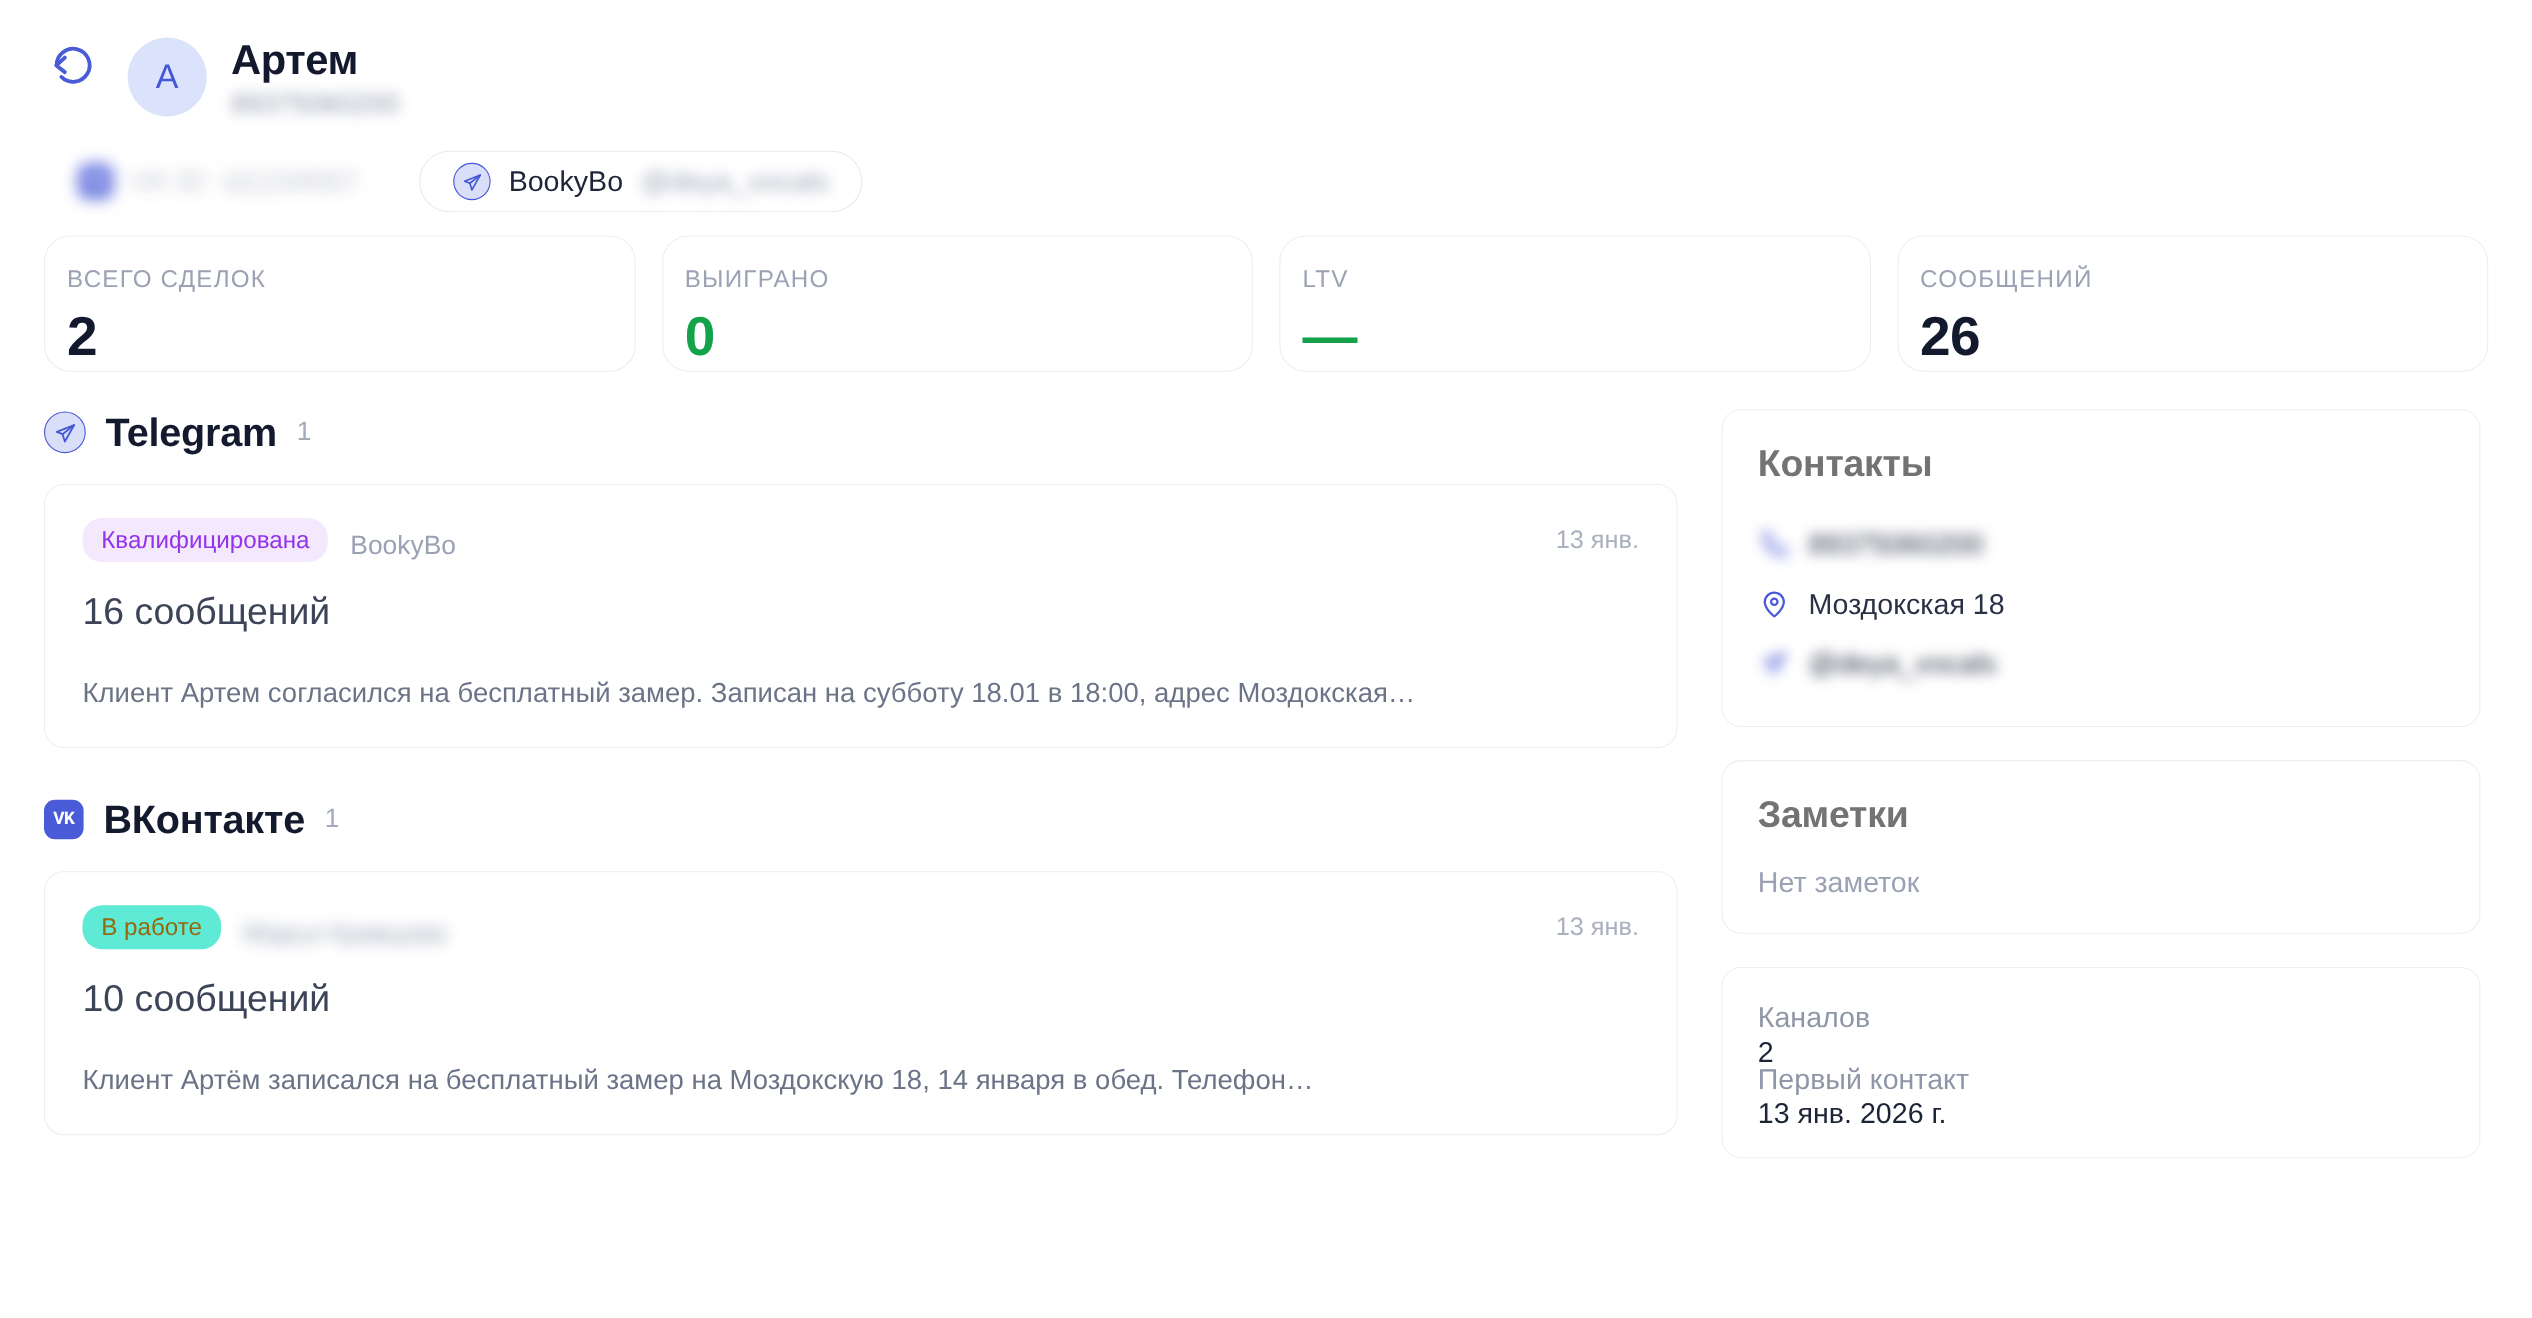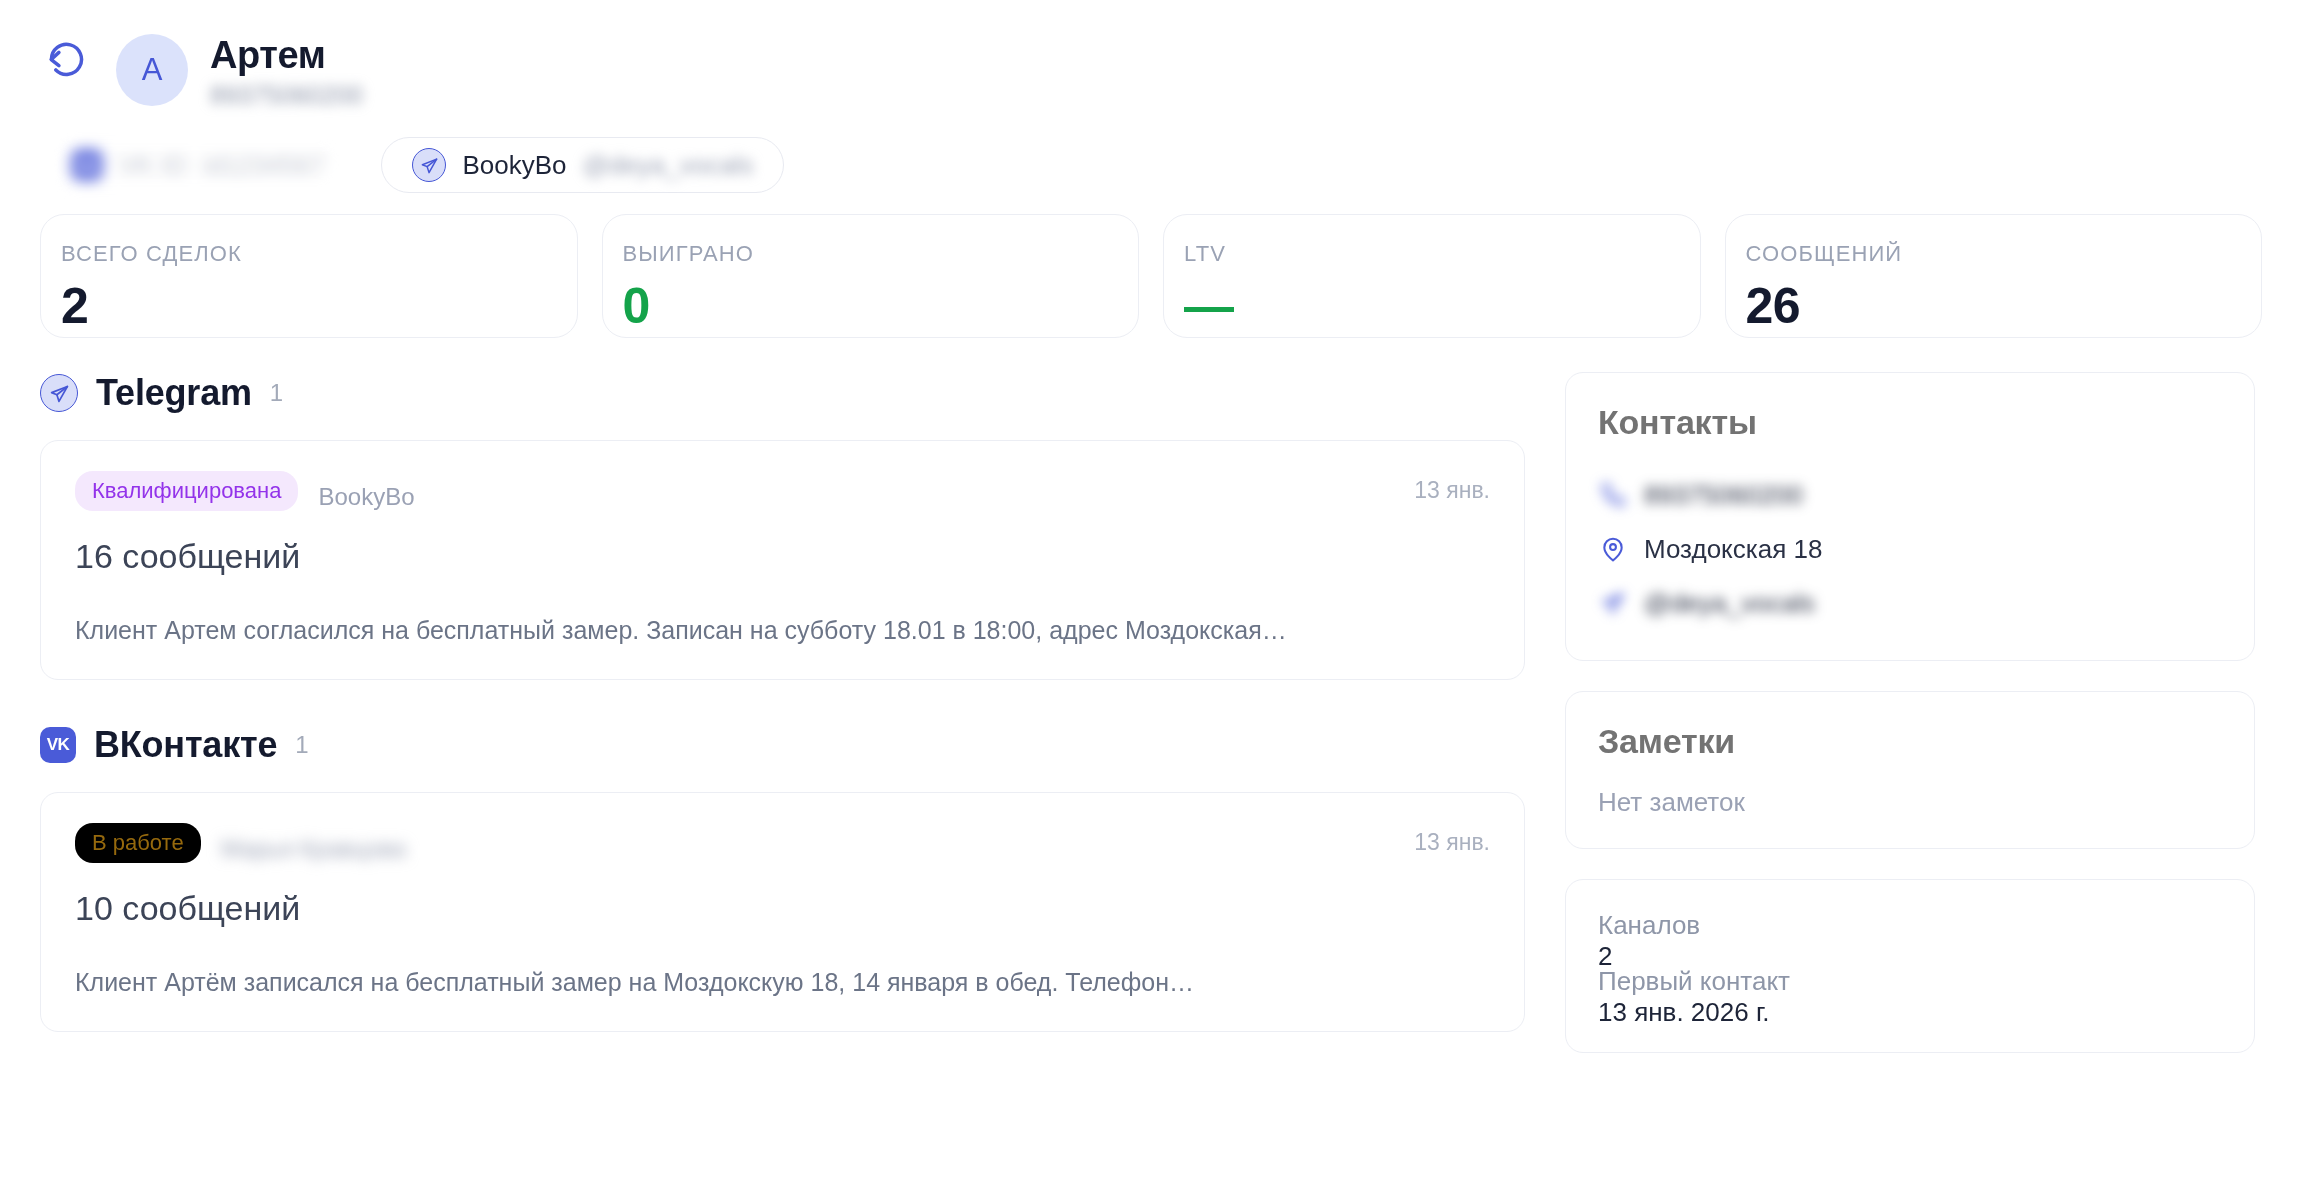--- a/index.html
+++ b/index.html
@@ -109,20 +109,21 @@
     flex: 0 0 auto;
   }
   .vk-badge {
     width: 32px; height: 32px; border-radius: 9px;
     background: #4a5bd8;
     color: #fff;
     font-size: 15px; font-weight: bold;
     display: flex; align-items: center; justify-content: center;
     flex: 0 0 auto;
     letter-spacing: -0.5px;
+    font-family: Liberation Mono, monospace;
   }
 
   
   .kpi-row {
     display: flex;
     gap: 24px;
     margin-top: 18px;
   }
   .kpi-card {
     flex: 1 1 0;
@@ -192,21 +193,21 @@
     align-items: flex-end;
     gap: 20px;
   }
   .badge {
     font-size: 22px;
     padding: 7px 17px;
     border-radius: 18px;
     white-space: nowrap;
   }
   .badge.qualified { background: #f4e8fd; color: #9333ea; }
-  .badge.inwork    { background: #000000; color: #96690d; }
+  .badge.inwork    { background: #5eead4; color: #96690d; }
 
   .deal-owner {
     font-size: 24px;
     color: #9aa1b4;
   }
   .deal-owner.blurred { filter: blur(7px); user-select: none; }
 
   .deal-date {
     position: absolute;
     top: 36px; right: 34px;

